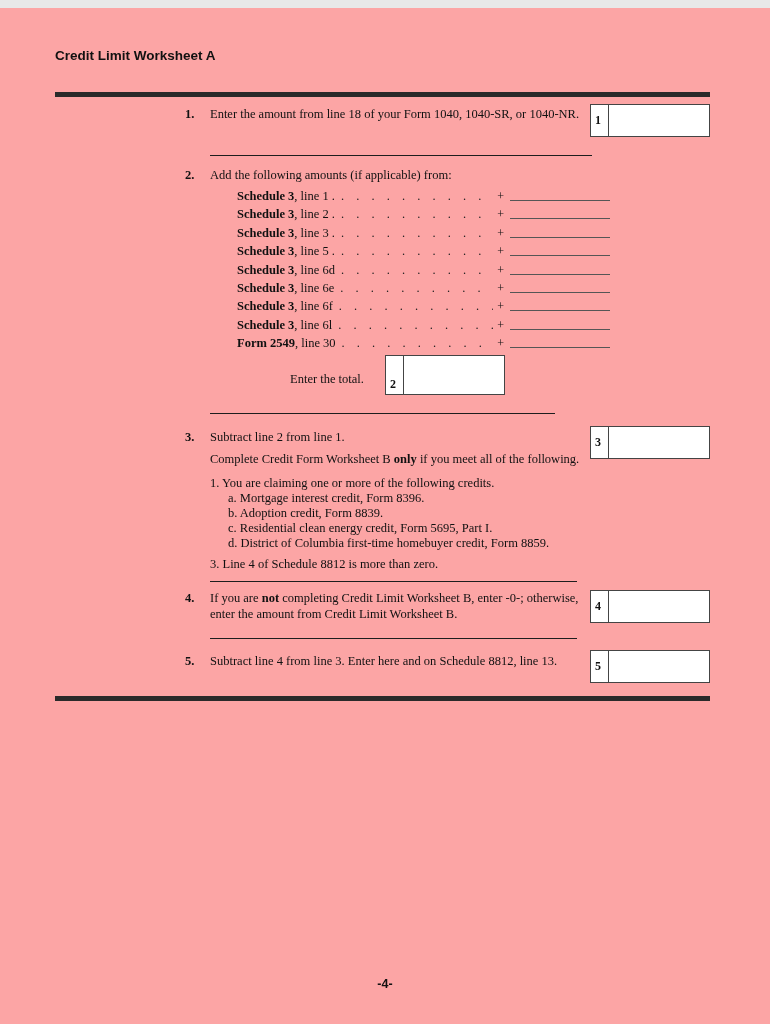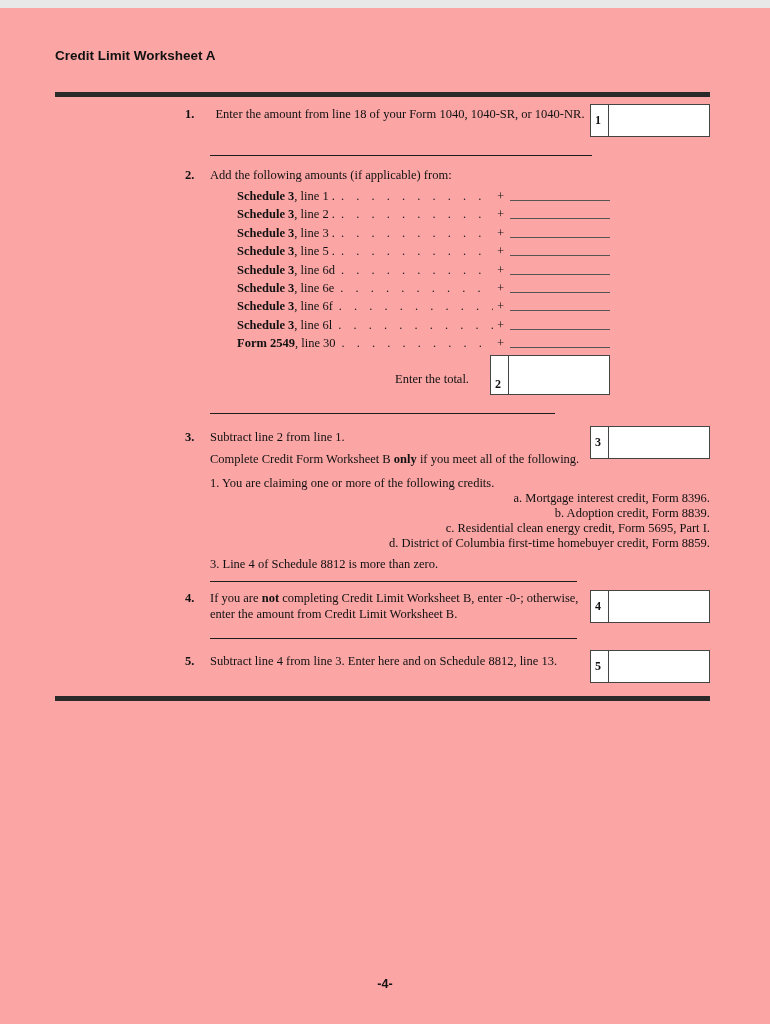--- a/index.html
+++ b/index.html
@@ -95,33 +95,33 @@
     flex: 0 0 100px;
     height: 2px;
     border-bottom: 1.6px solid #555;
     align-self: flex-end;
     margin-bottom: 2px;
   }
   .total-row {
     margin-top: 3px;
     width: 425px;
     display: flex;
-    justify-content: flex-end;
+    justify-content: center;
     align-items: flex-end;
     gap: 21px;
   }
   .total-label { margin-bottom: 8px; }
   
   .line3-note { margin-top: 6px; line-height: 16px; }
   .conds { margin-top: 9px; }
   .cond { line-height: 15.2px; }
-  .cond.sub { margin-left: 18px; text-align: right; }
+  .cond.sub { margin-left: 18px; }
   .cond.gap { margin-top: 5px; }
   .line4-body { padding-right: 104px; }
-  .line1-pad { padding-right: 120px; text-align: center; }
+  .line1-pad { padding-right: 120px; }
   .line5-pad { padding-right: 130px; }
   .line-min { min-height: 37px; }
   .line4-min { min-height: 40px; }
   .line5-min { min-height: 36px; }
   .page-num {
     position: absolute;
     top: 969px;
     left: 0;
     width: 100%;
     text-align: center;

